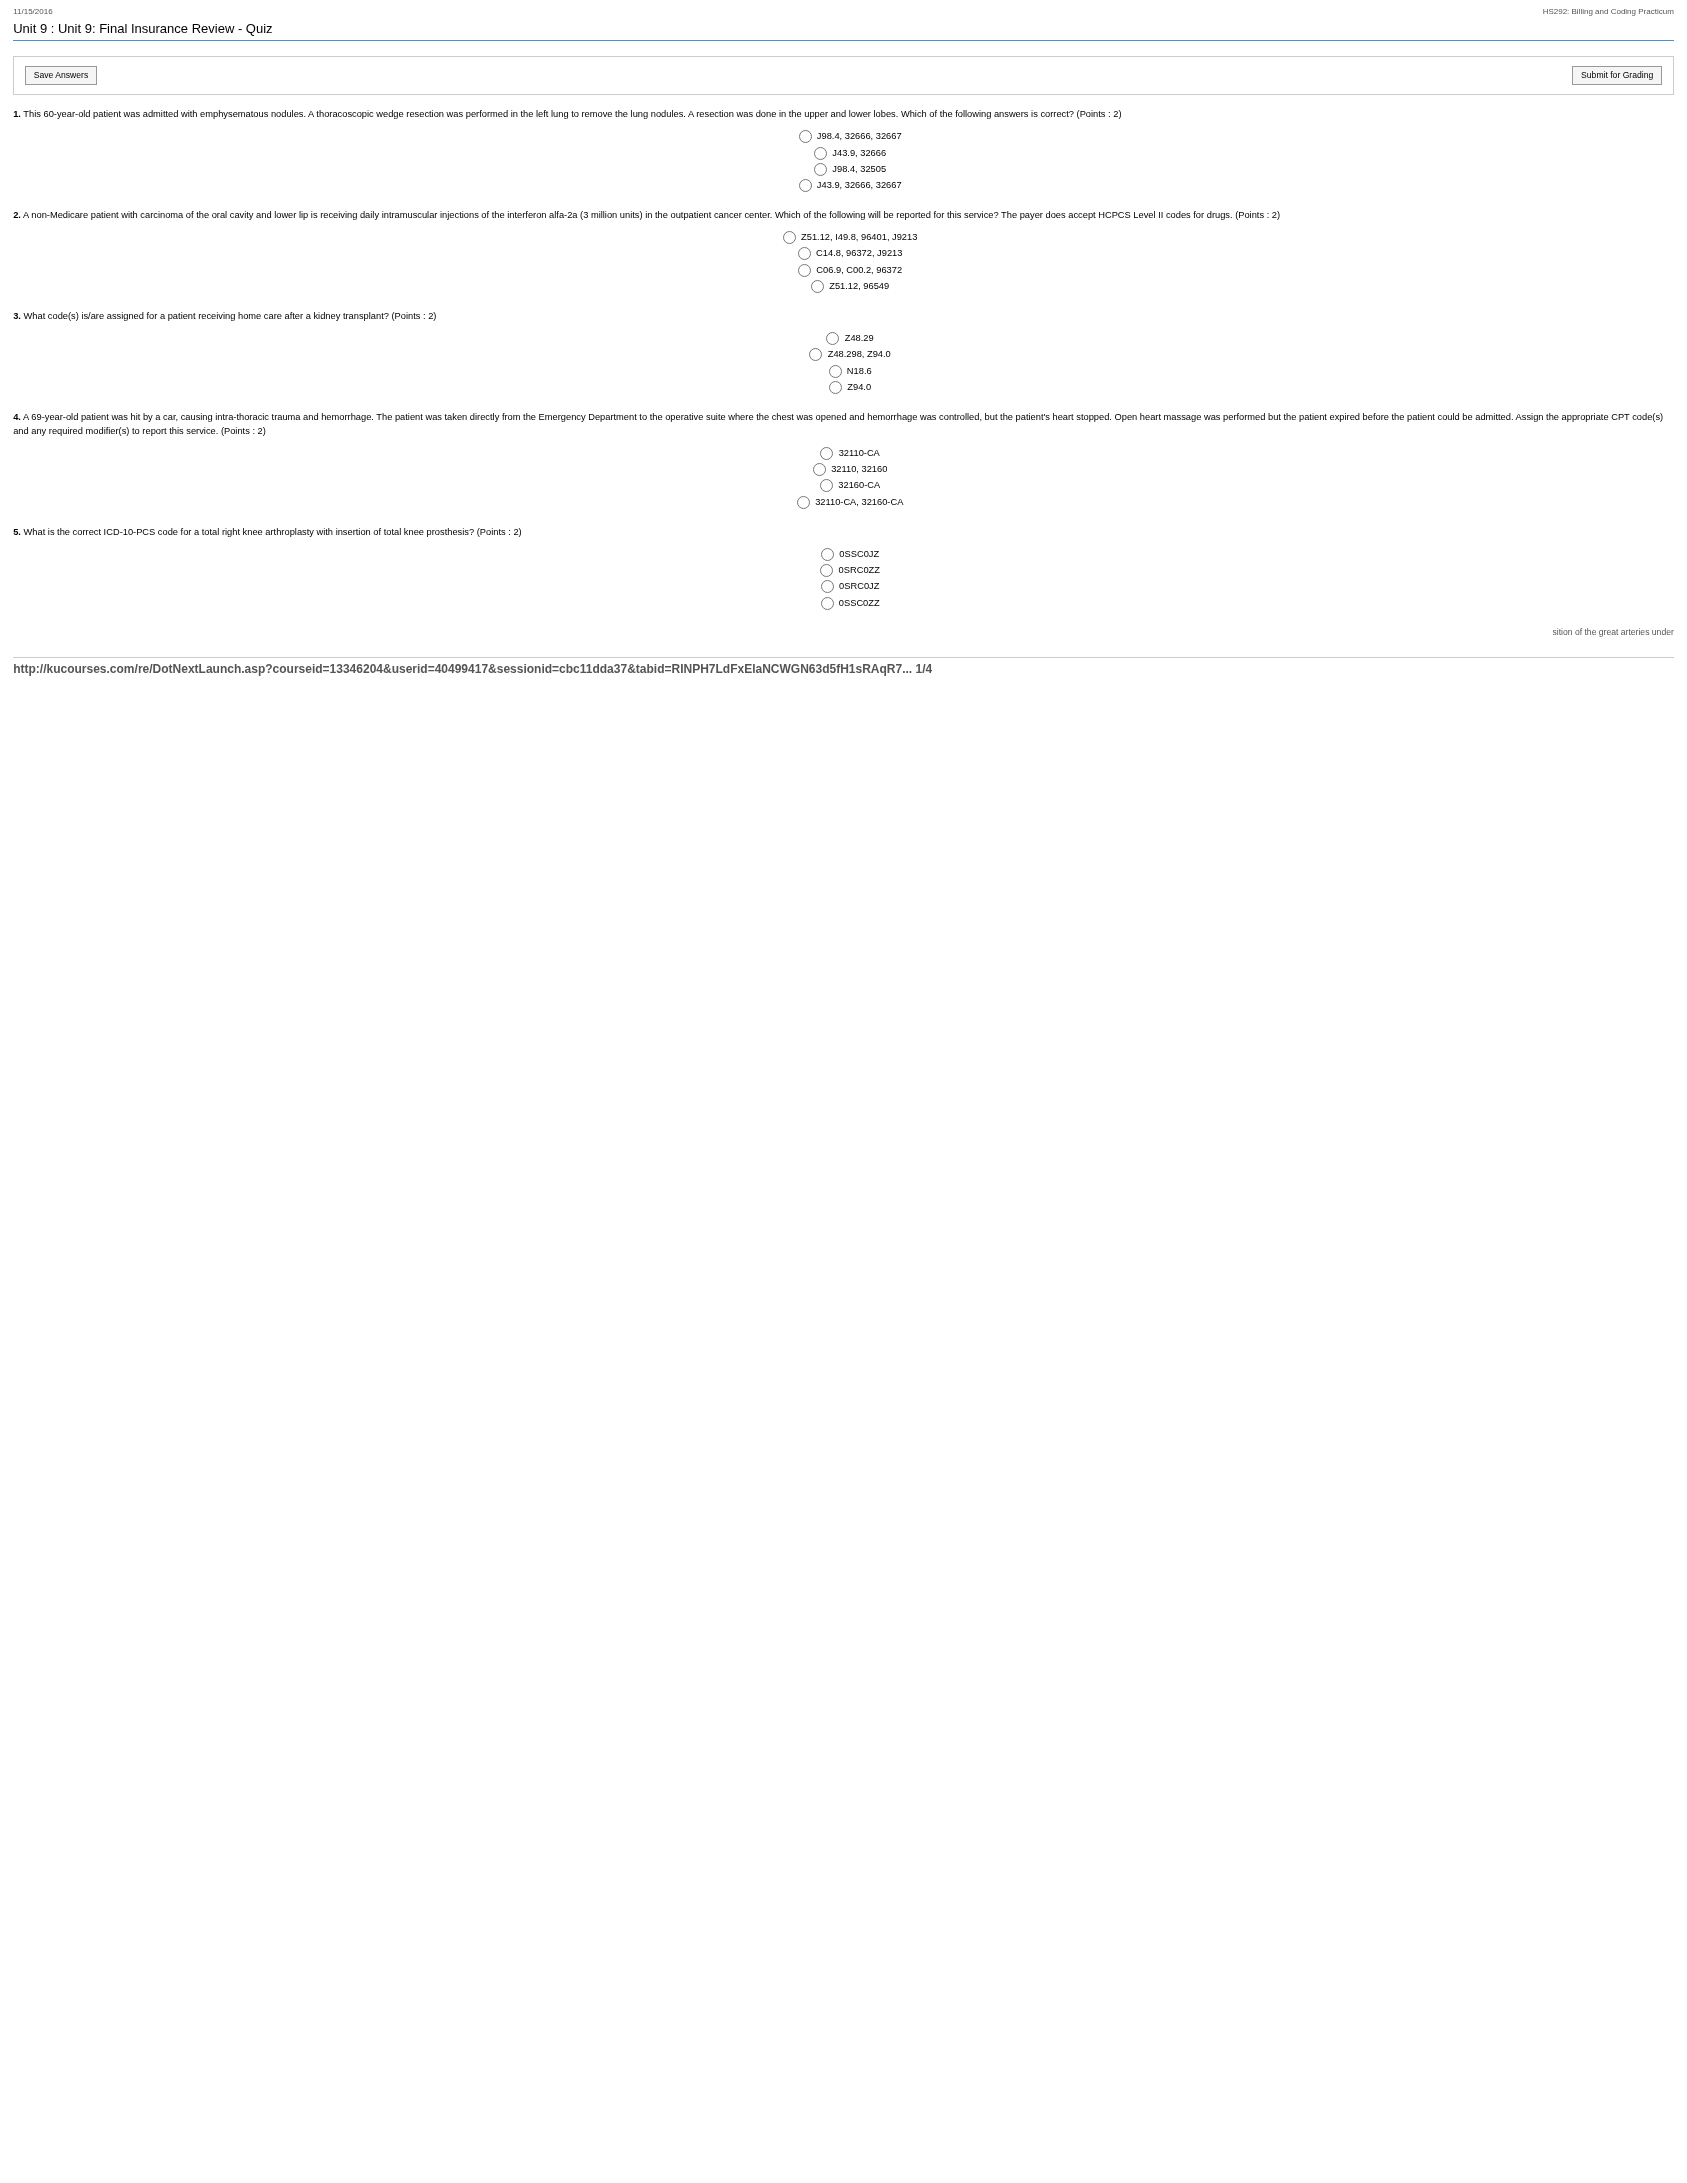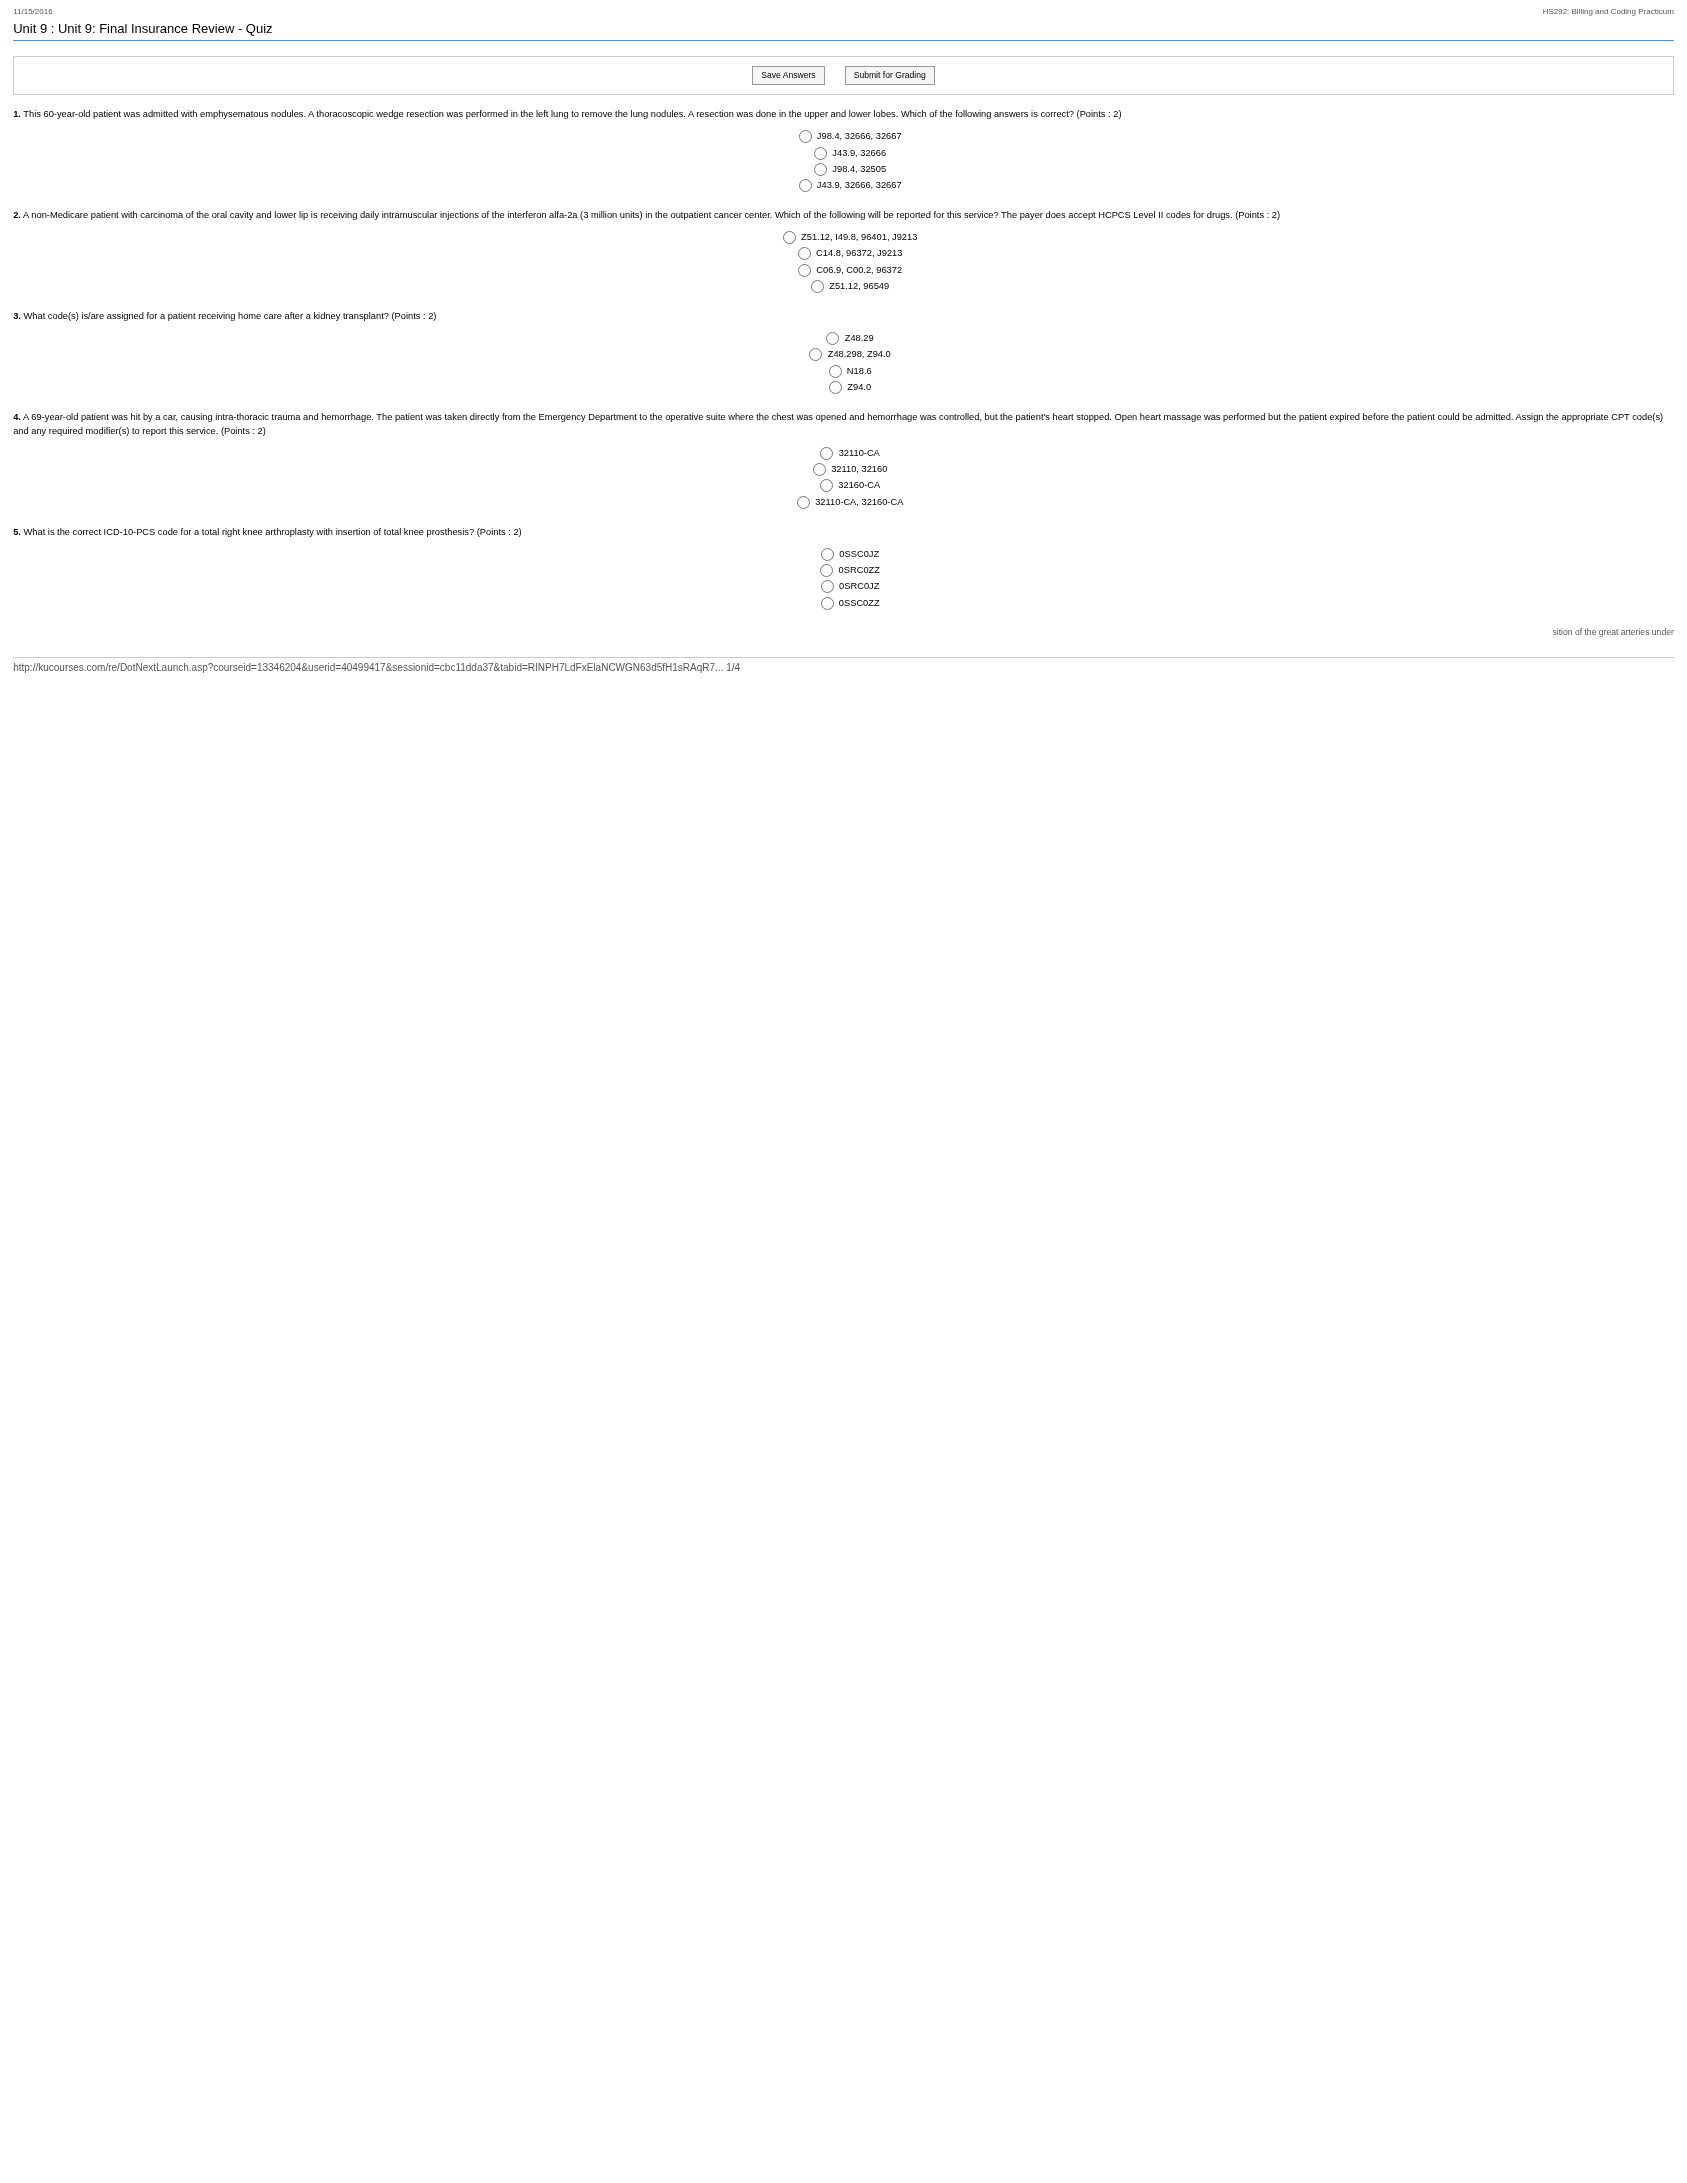--- a/index.html
+++ b/index.html
@@ -31,21 +31,21 @@
       border-bottom: 1.3px solid #4a90d9;
       padding-bottom: 4px;
       margin-bottom: 15px;
     }
 
     .toolbar-box {
       border: 0.7px solid #ccc;
       padding: 9.3px 10.6px;
       margin-bottom: 13.2px;
       display: flex;
-      justify-content: center;
+      justify-content: space-between;
       align-items: center;
       gap: 20px;
     }
 
     .toolbar-box button {
       padding: 3.3px 8px;
       font-size: 8.6px;
       border: 0.7px solid #999;
       background: #f5f5f5;
       cursor: pointer;
@@ -77,25 +77,26 @@
       line-height: 1.4;
       justify-content: center;
     }
 
     .options-list li input[type="radio"] {
       margin-right: 5.3px;
       flex-shrink: 0;
     }
 
     .footer-url {
-      font-size: 10px;
+      font-size: 12px;
       color: #555;
       border-top: 0.7px solid #ccc;
       padding-top: 4px;
       margin-top: 20px;
+      font-weight: bold;
     }
 
     .footer-partial-text {
       text-align: right;
       font-size: 8.6px;
       color: #555;
       margin-top: 16px;
       margin-bottom: 4px;
     }
   </style>

